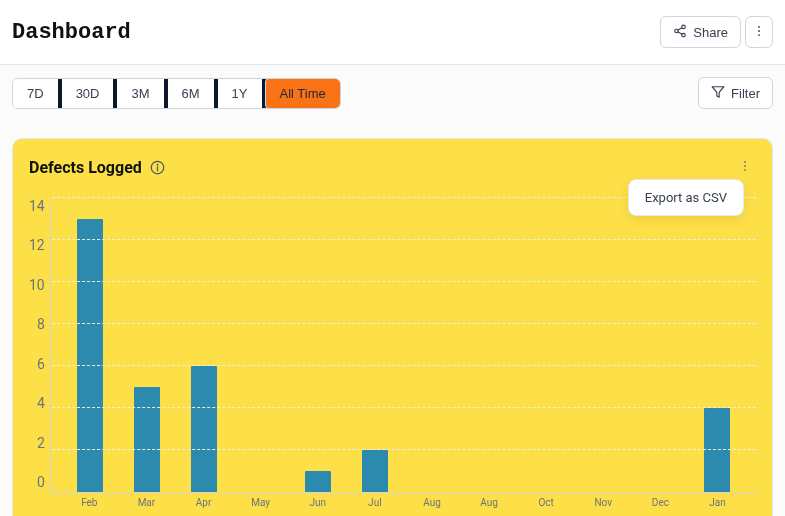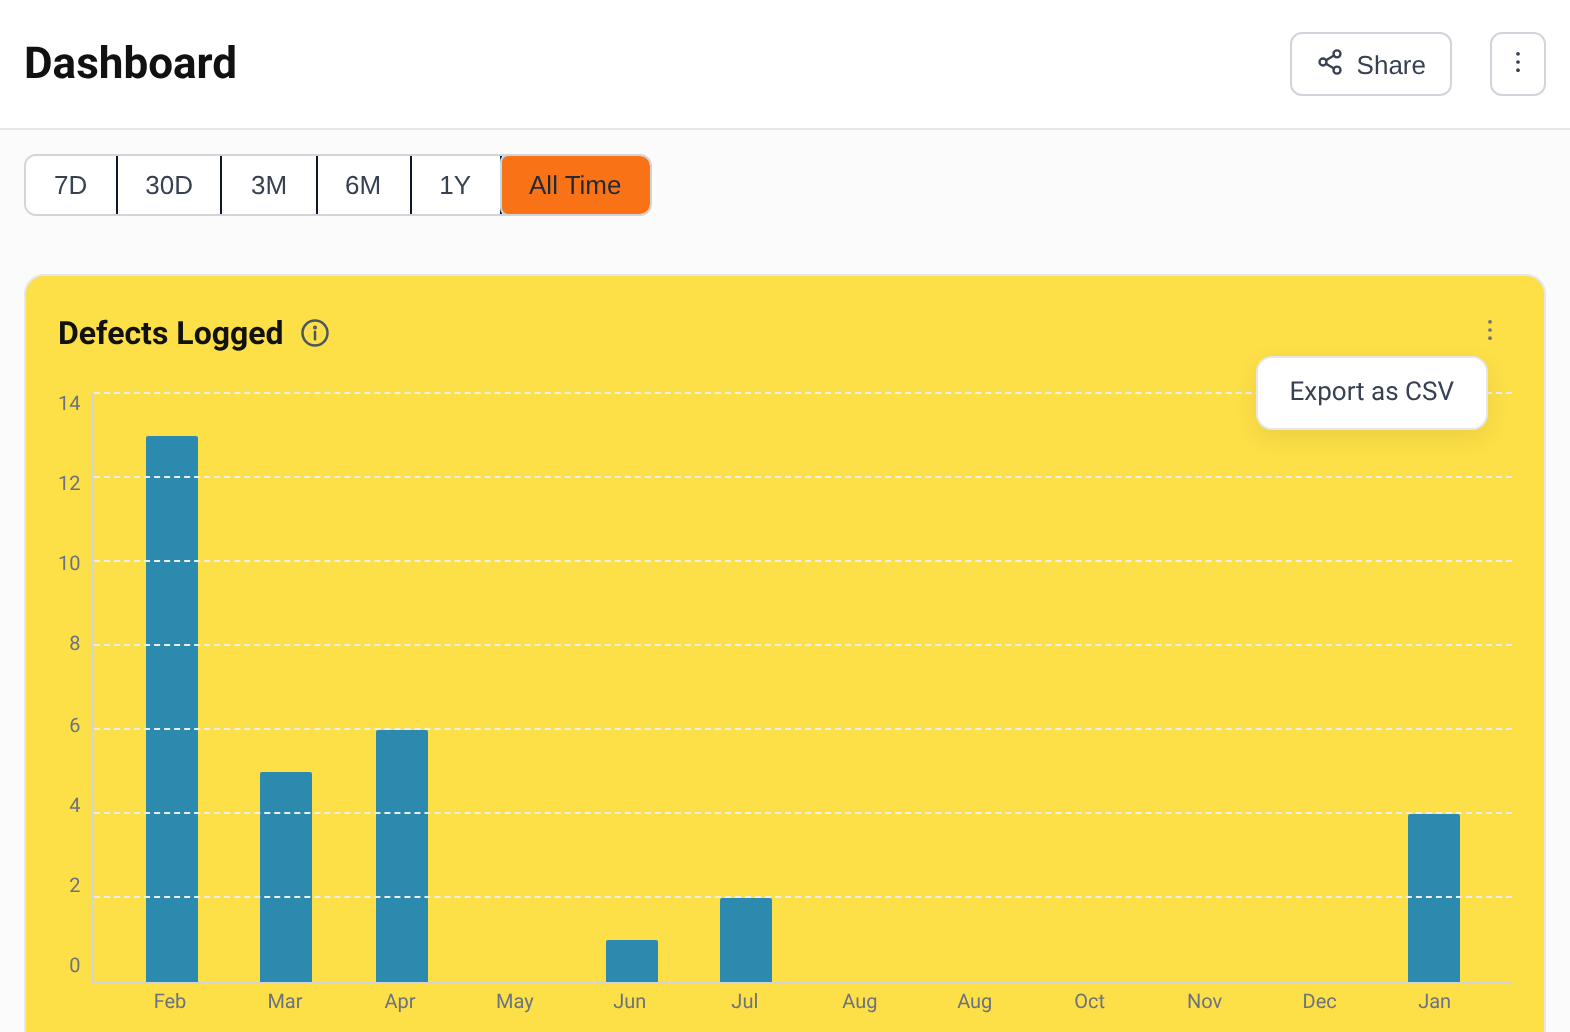--- a/index.html
+++ b/index.html
@@ -15,24 +15,25 @@
       display: flex;
       align-items: center;
       justify-content: space-between;
       padding: 16px 12px 16px 12px;
       border-bottom: 1px solid #e5e7eb;
     }
     .page-title {
       font-size: 22px;
       font-weight: 700;
       color: #111;
+      font-family: Liberation Mono, monospace;
     }
     .header-actions {
       display: flex;
-      gap: 19px;
+      gap: 4px;
       align-items: flex-end;
     }
     .btn {
       display: inline-flex;
       align-items: center;
       gap: 6px;
       padding: 6px 12px;
       background: #fff;
       border: 1px solid #d1d5db;
       border-radius: 6px;
@@ -62,21 +63,21 @@
       border-radius: 6px;
       overflow: hidden;
       background: #fff;
     }
     .seg-btn {
       padding: 7px 14px;
       font-size: 13px;
       color: #374151;
       background: #fff;
       border: none;
-      border-right: 1px solid #0f172a;
+      border-right: 4px solid #0f172a;
       cursor: pointer;
     }
     .seg-btn:last-child { border-right: none; }
     .seg-btn.active {
       background: #f97316;
       color: #1f2937;
       font-weight: 500;
       border: 1px solid #bcdcf2;
       margin: -1px;
       border-radius: 4px;
@@ -140,21 +141,21 @@
     .chart {
       display: flex;
       align-items: stretch;
       height: 310px;
     }
     .y-axis {
       display: flex;
       flex-direction: column;
       justify-content: space-between;
       align-items: flex-end;
-      font-size: 10px;
+      font-size: 14px;
       color: #6b7280;
       padding-right: 6px;
       padding-bottom: 18px;
     }
     .plot-wrap {
       flex: 1;
       display: flex;
       flex-direction: column;
     }
     .plot {
@@ -232,20 +233,28 @@
 
   <div class="toolbar">
     <div class="seg-group">
       <button class="seg-btn">7D</button>
       <button class="seg-btn">30D</button>
       <button class="seg-btn">3M</button>
       <button class="seg-btn">6M</button>
       <button class="seg-btn">1Y</button>
       <button class="seg-btn active">All Time</button>
     </div>
+    <button class="btn">
+      <span>
+        <svg width="14" height="14" viewBox="0 0 24 24" fill="none" stroke="#374151" stroke-width="2" stroke-linecap="round" stroke-linejoin="round">
+            <polygon points="22 3 2 3 10 12.46 10 19 14 21 14 12.46 22 3"></polygon>
+          </svg>
+      </span>
+      <span>Filter</span>
+    </button>
   </div>
 
   <div class="card">
     <div class="card-header">
       <div class="card-title-wrap">
         <span class="card-title">Defects Logged</span>
         <span class="info-icon">
           <svg width="15" height="15" viewBox="0 0 24 24" fill="none" stroke="#4b5563" stroke-width="2" stroke-linecap="round">
               <circle cx="12" cy="12" r="10"></circle>
               <line x1="12" y1="11" x2="12" y2="17"></line>

